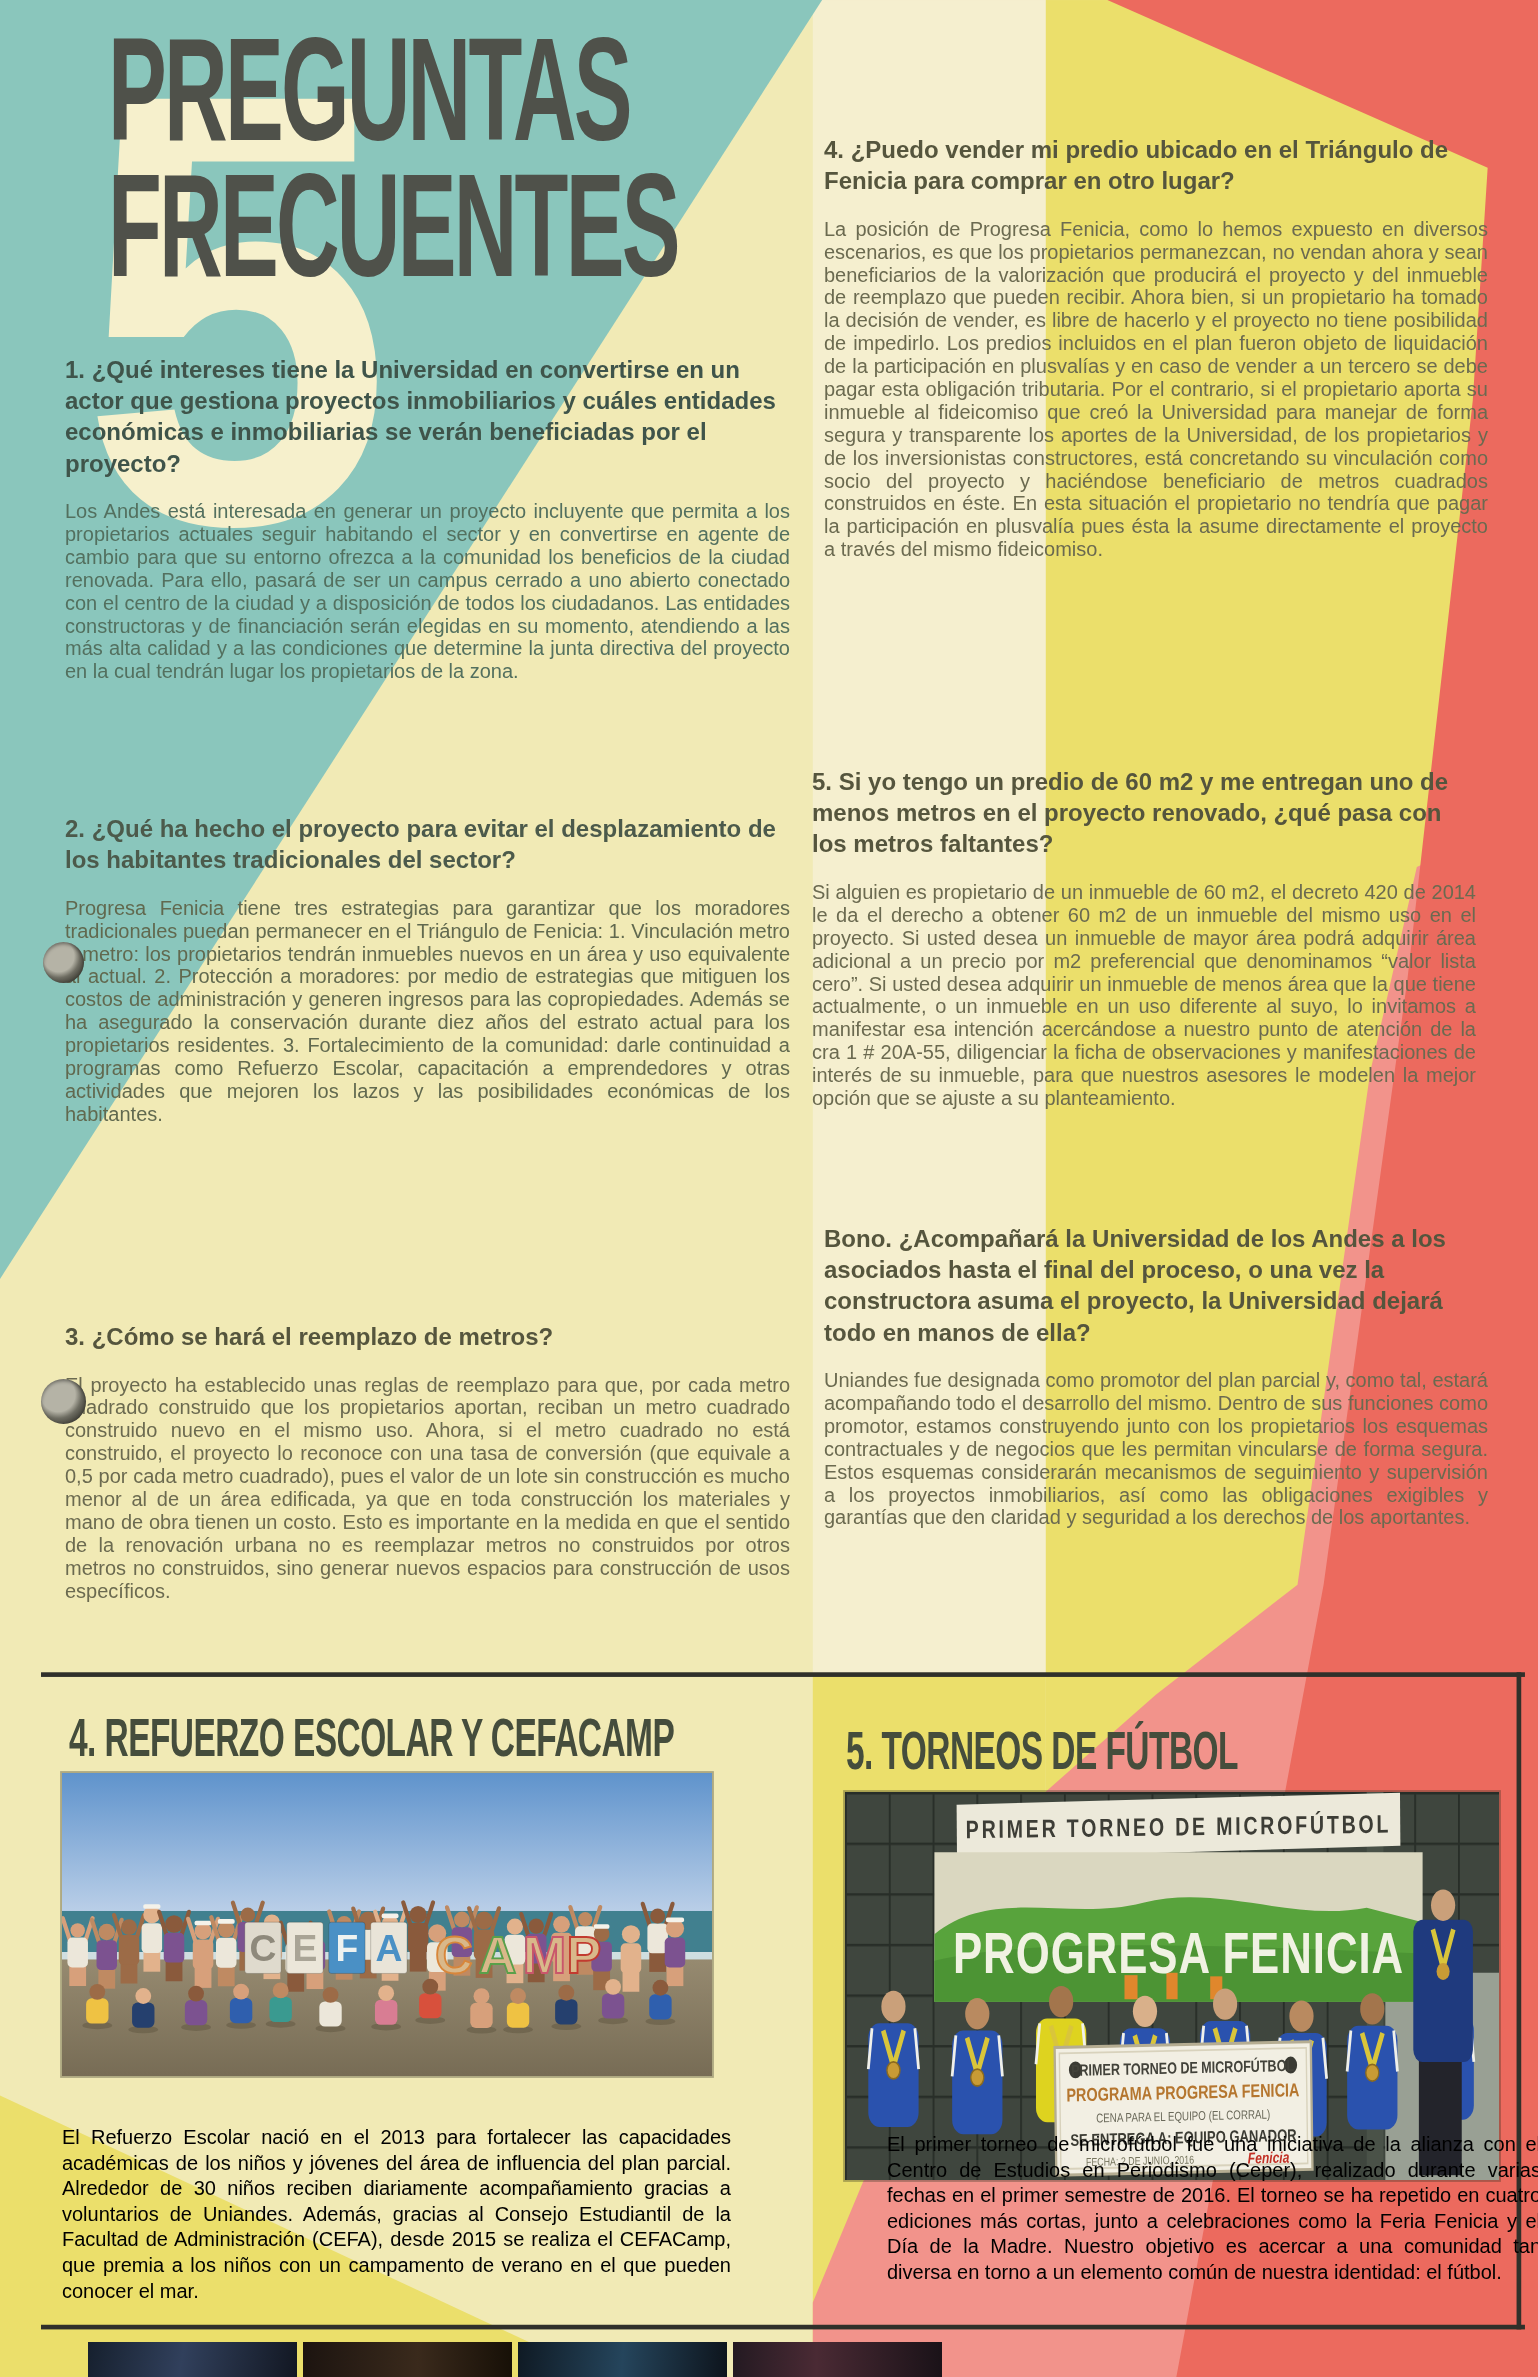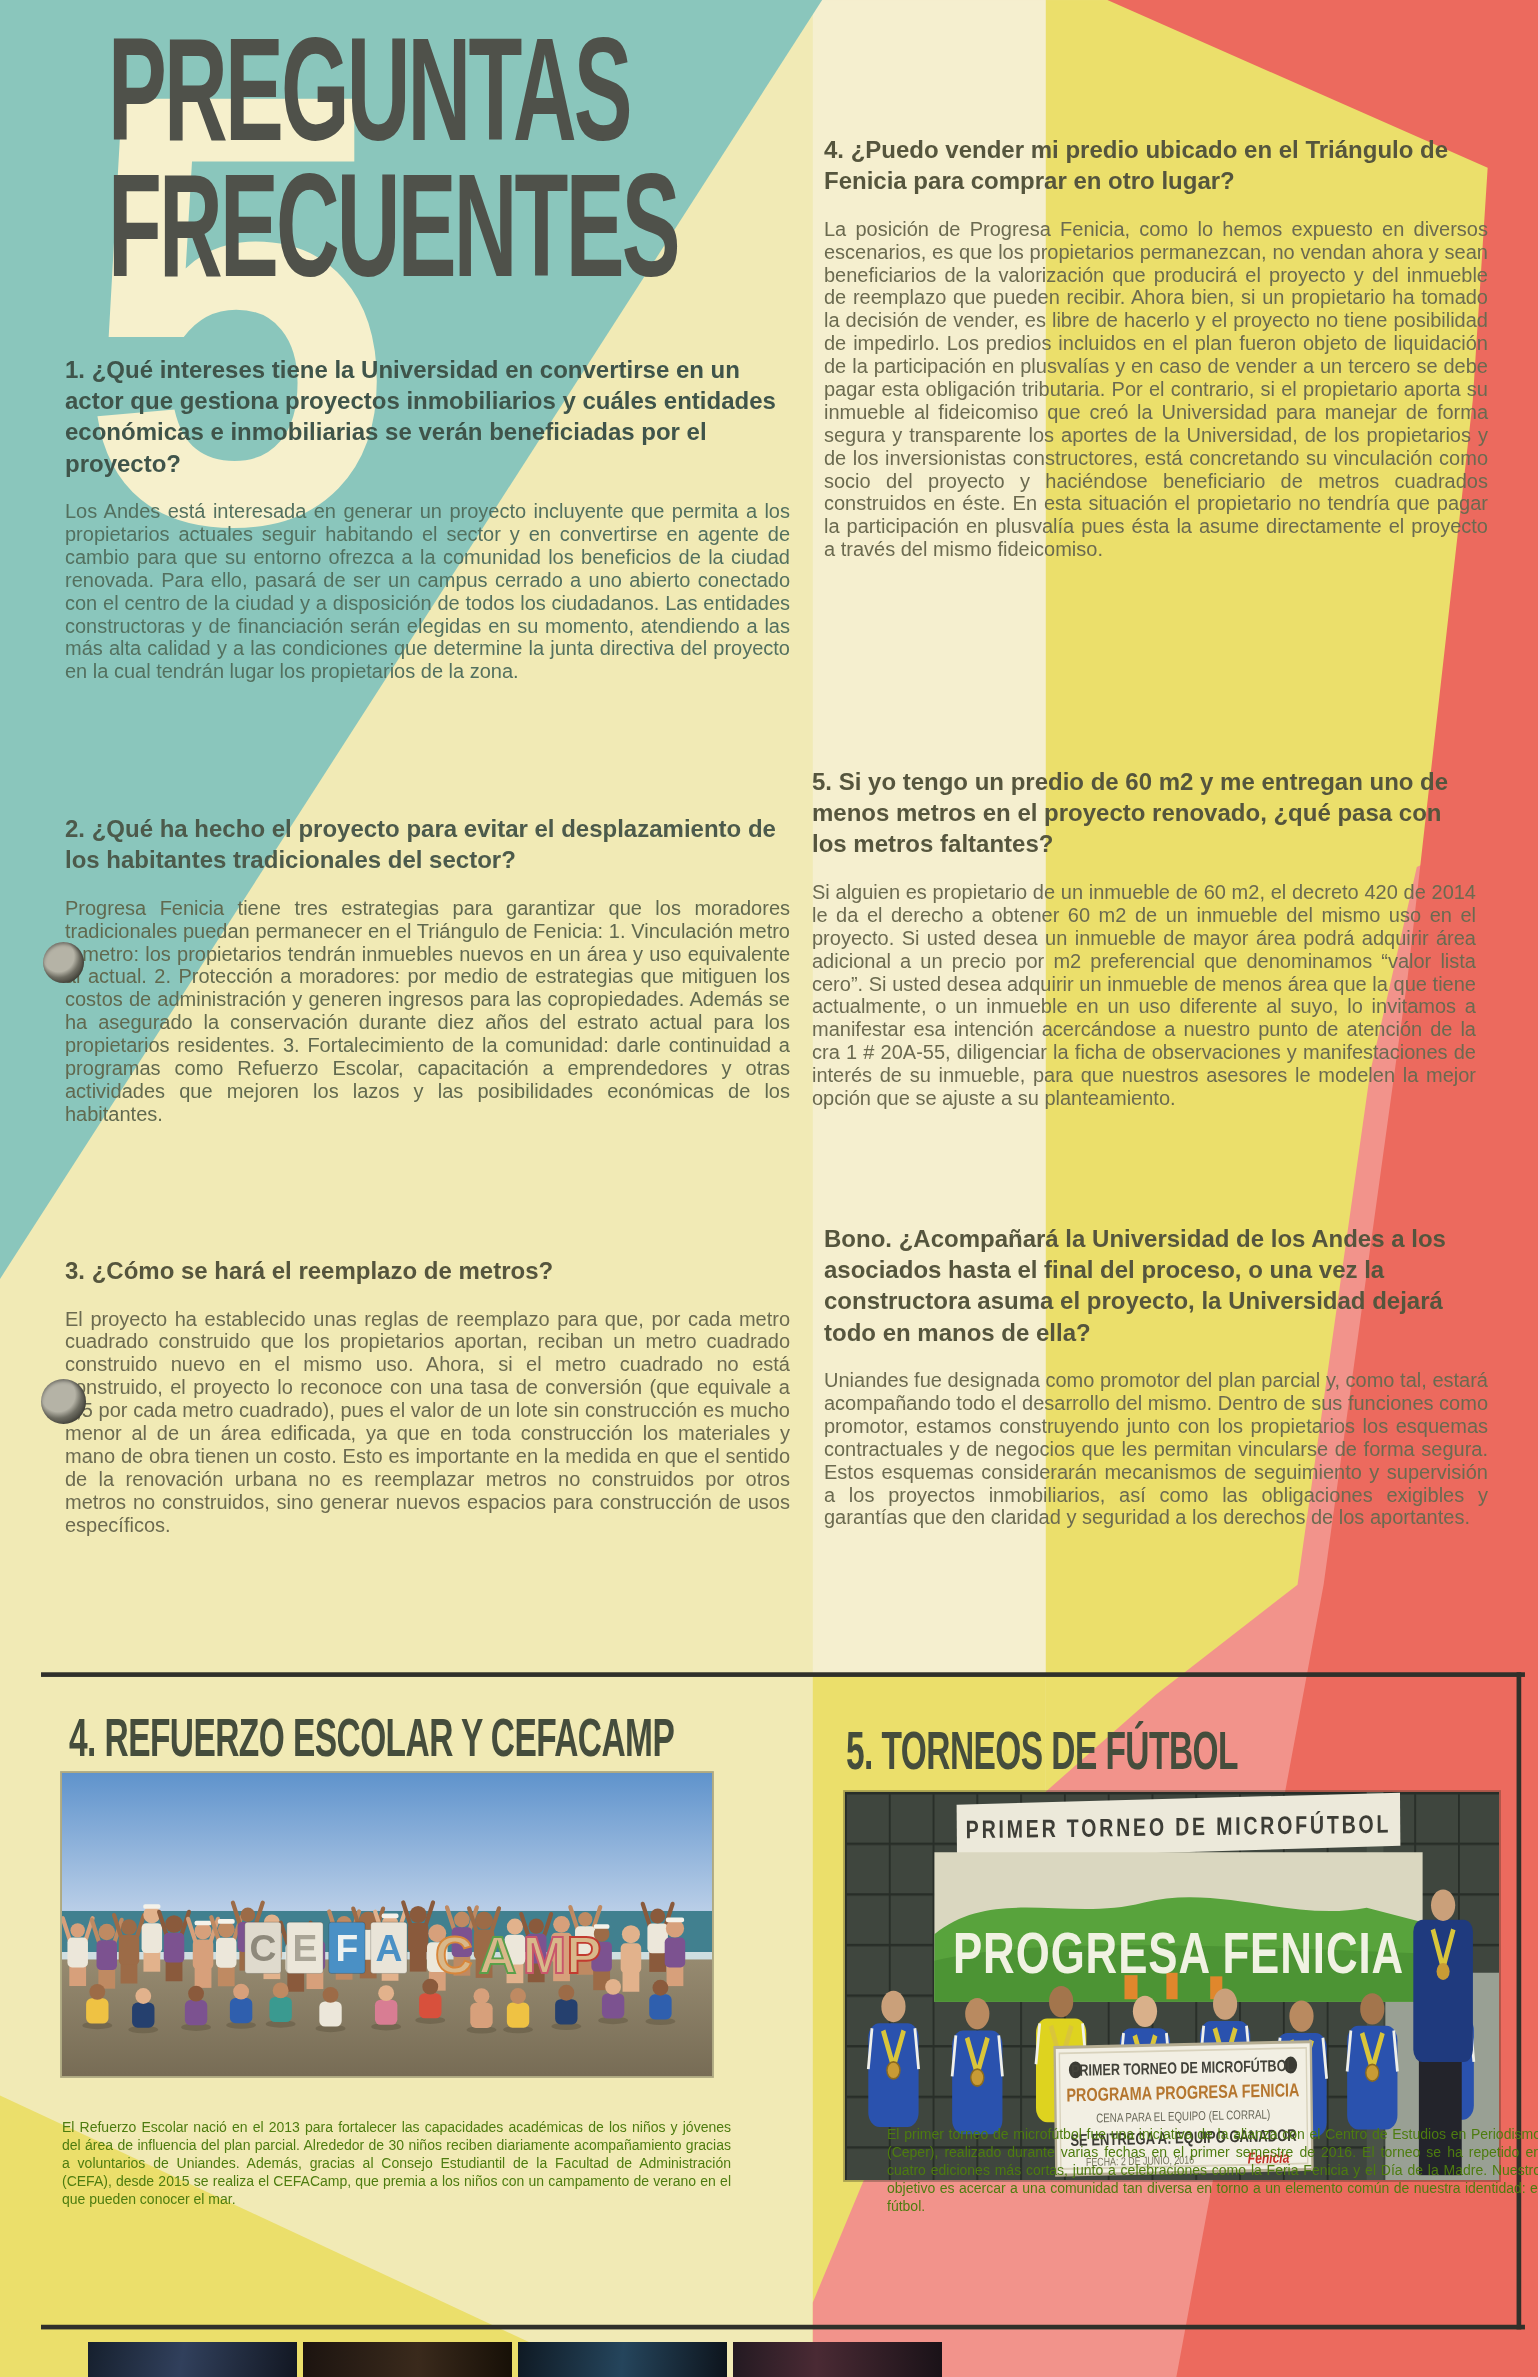--- a/index.html
+++ b/index.html
@@ -15,36 +15,36 @@
 
   
   .qa{position:absolute;z-index:3;}
   .q{margin:0;font-weight:bold;font-size:24px;line-height:1.30;}
   .a{margin:21.4px 0 0;font-size:20px;line-height:1.145;text-align:justify;}
   .on-teal .q{color:#3F544A}.on-teal .a{color:#53705F}
   .on-mix  .q{color:#4C5A4B}.on-mix  .a{color:#61694F}
   .on-yel  .q{color:#55553D}.on-yel  .a{color:#6B6A50}
   #qa1{left:65px;top:354px;width:725px;}
   #qa2{left:65px;top:813px;width:725px;}
-  #qa3{left:65px;top:1255px;width:725px;}
+  #qa3{left:65px;top:1321px;width:725px;}
   #qa4{left:824px;top:134px;width:664px;}
   #qa5{left:812px;top:766px;width:664px;}
   #qa6{left:824px;top:1223px;width:664px;}
 
   
   .sec-head{position:absolute;z-index:3;}
   .sec-head span{display:inline-block;white-space:nowrap;font-weight:bold;font-size:54px;
       letter-spacing:-0.9px;color:#454D3C;transform:scaleX(.62);transform-origin:left top;line-height:1;}
   #sec4-head{left:69px;top:1710px;}
   #sec5-head{left:846px;top:1723px;}
   .photo{position:absolute;z-index:3;box-shadow:0 0 0 1.9px rgba(50,50,35,.35);}
   .photo svg{display:block;width:100%;height:100%;}
   #photo4{left:62px;top:1773px;width:650px;height:303px;}
   #photo5{left:845px;top:1792px;width:654px;height:388px;}
-  .caption{position:absolute;z-index:3;font-size:14px;line-height:1.28;text-align:justify;color:#4d7c0f;}
+  .caption{position:absolute;z-index:3;font-size:20px;line-height:1.28;text-align:justify;color:#000000;}
   #cap4{left:62px;top:2105px;width:669px;}
   #cap5{left:887px;top:2112px;width:654px;}
 
   
   .strip{position:absolute;left:88px;top:2342px;width:854px;height:35px;display:flex;gap:5.6px;z-index:3;}
   .strip div{flex:1;}
   .t1{background:linear-gradient(100deg,#16202e,#31405c 45%,#121722);}
   .t2{background:linear-gradient(90deg,#1c1410,#3a2a1c 55%,#171007);}
   .t3{background:linear-gradient(95deg,#0f1a24,#25455c 50%,#0d141c);}
   .t4{background:linear-gradient(90deg,#241a22,#4a2a34 40%,#1a1218);}

